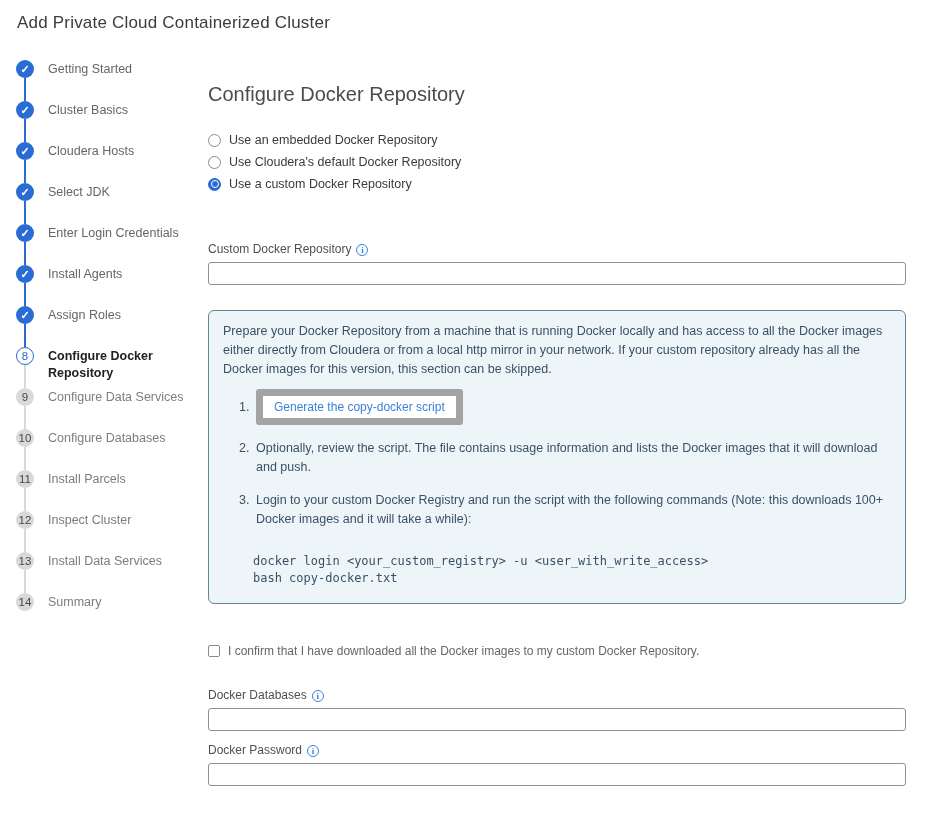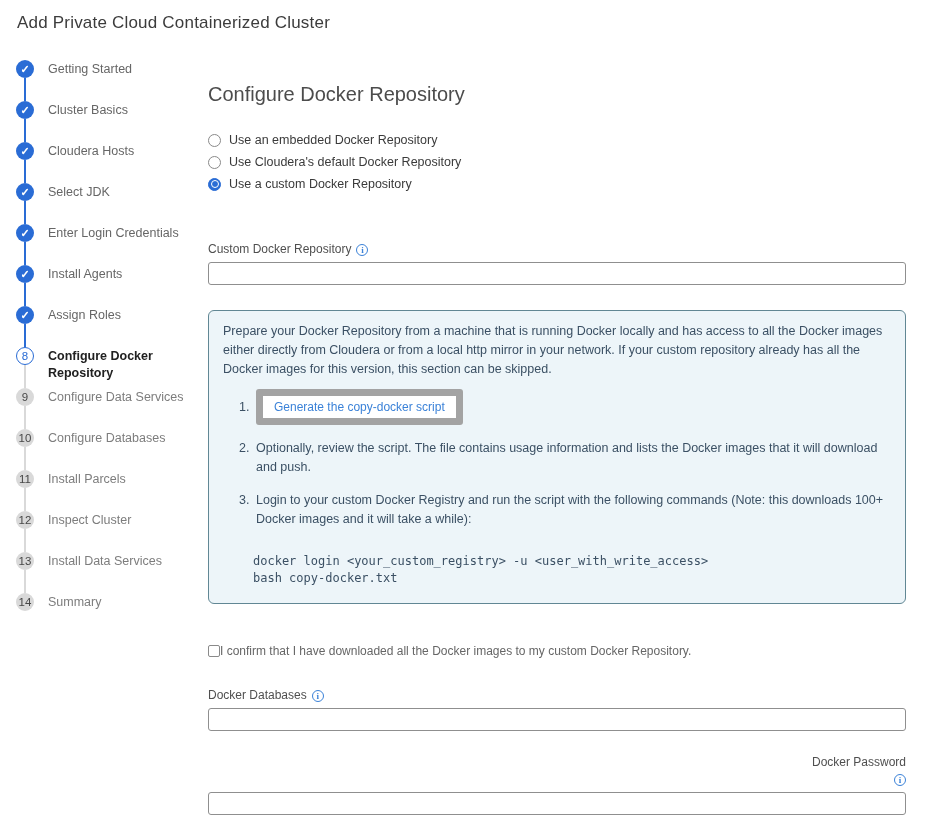--- a/index.html
+++ b/index.html
@@ -53,36 +53,36 @@
     color: #3b82d8; font-size: 9px; font-weight: 700; cursor: pointer;
     font-family: "Liberation Serif", serif; }
   .info-icon::before { content: "i"; }
 
   .text-input { display: block; width: 100%; height: 23px; margin-top: 6px;
     border: 1px solid #8f8f8f; border-radius: 3px; background: #fff;
     font-size: 12.5px; padding: 0 8px; color: #333; outline: none; }
 
   .mt-custom { margin-top: 47px; }
   .mt-user   { margin-top: 30px; }
-  .mt-pass   { margin-top: 24px; flex-direction: column; }
+  .mt-pass   { margin-top: 12px; }
 
   .info-box { margin-top: 25px; border: 1px solid #618794; border-radius: 6px;
     background: #edf5f9; padding: 11px 14px 16px 14px;
     color: #3b5064; font-size: 12.5px; line-height: 19px; }
   .info-box ol { margin: 10px 0 0 0; padding-left: 30px; }
   .info-box li { margin-bottom: 14px; padding-left: 3px; }
   .info-box li:last-child { margin-bottom: 0; }
   .gen-btn { display: inline-block; background: #fff; border: 7px solid #a3a3a3;
     border-radius: 3px; color: #3b82d8; font-size: 12px; padding: 4px 11px;
     cursor: pointer; font-family: "Liberation Sans", sans-serif; }
   .code-block { margin: 24px 0 0 30px;
     font-family: "DejaVu Sans Mono", monospace; font-size: 12px;
     line-height: 17px; color: #3b5064; white-space: pre; }
 
-  .confirm-row { margin-top: 40px; display: flex; align-items: center; }
+  .confirm-row { margin-top: 40px; display: flex; align-items: center; gap: 8px; }
   .checkbox { flex: 0 0 12px; width: 12px; height: 12px; border: 1px solid #8a8a8a;
     border-radius: 2px; background: #fff; cursor: pointer; }
   .confirm-label { font-size: 12px; color: #666; }
 </style>
 </head>
 <body>
 
 <div class="page-title">Add Private Cloud Containerized Cluster</div>
 
 <div class="wizard">

